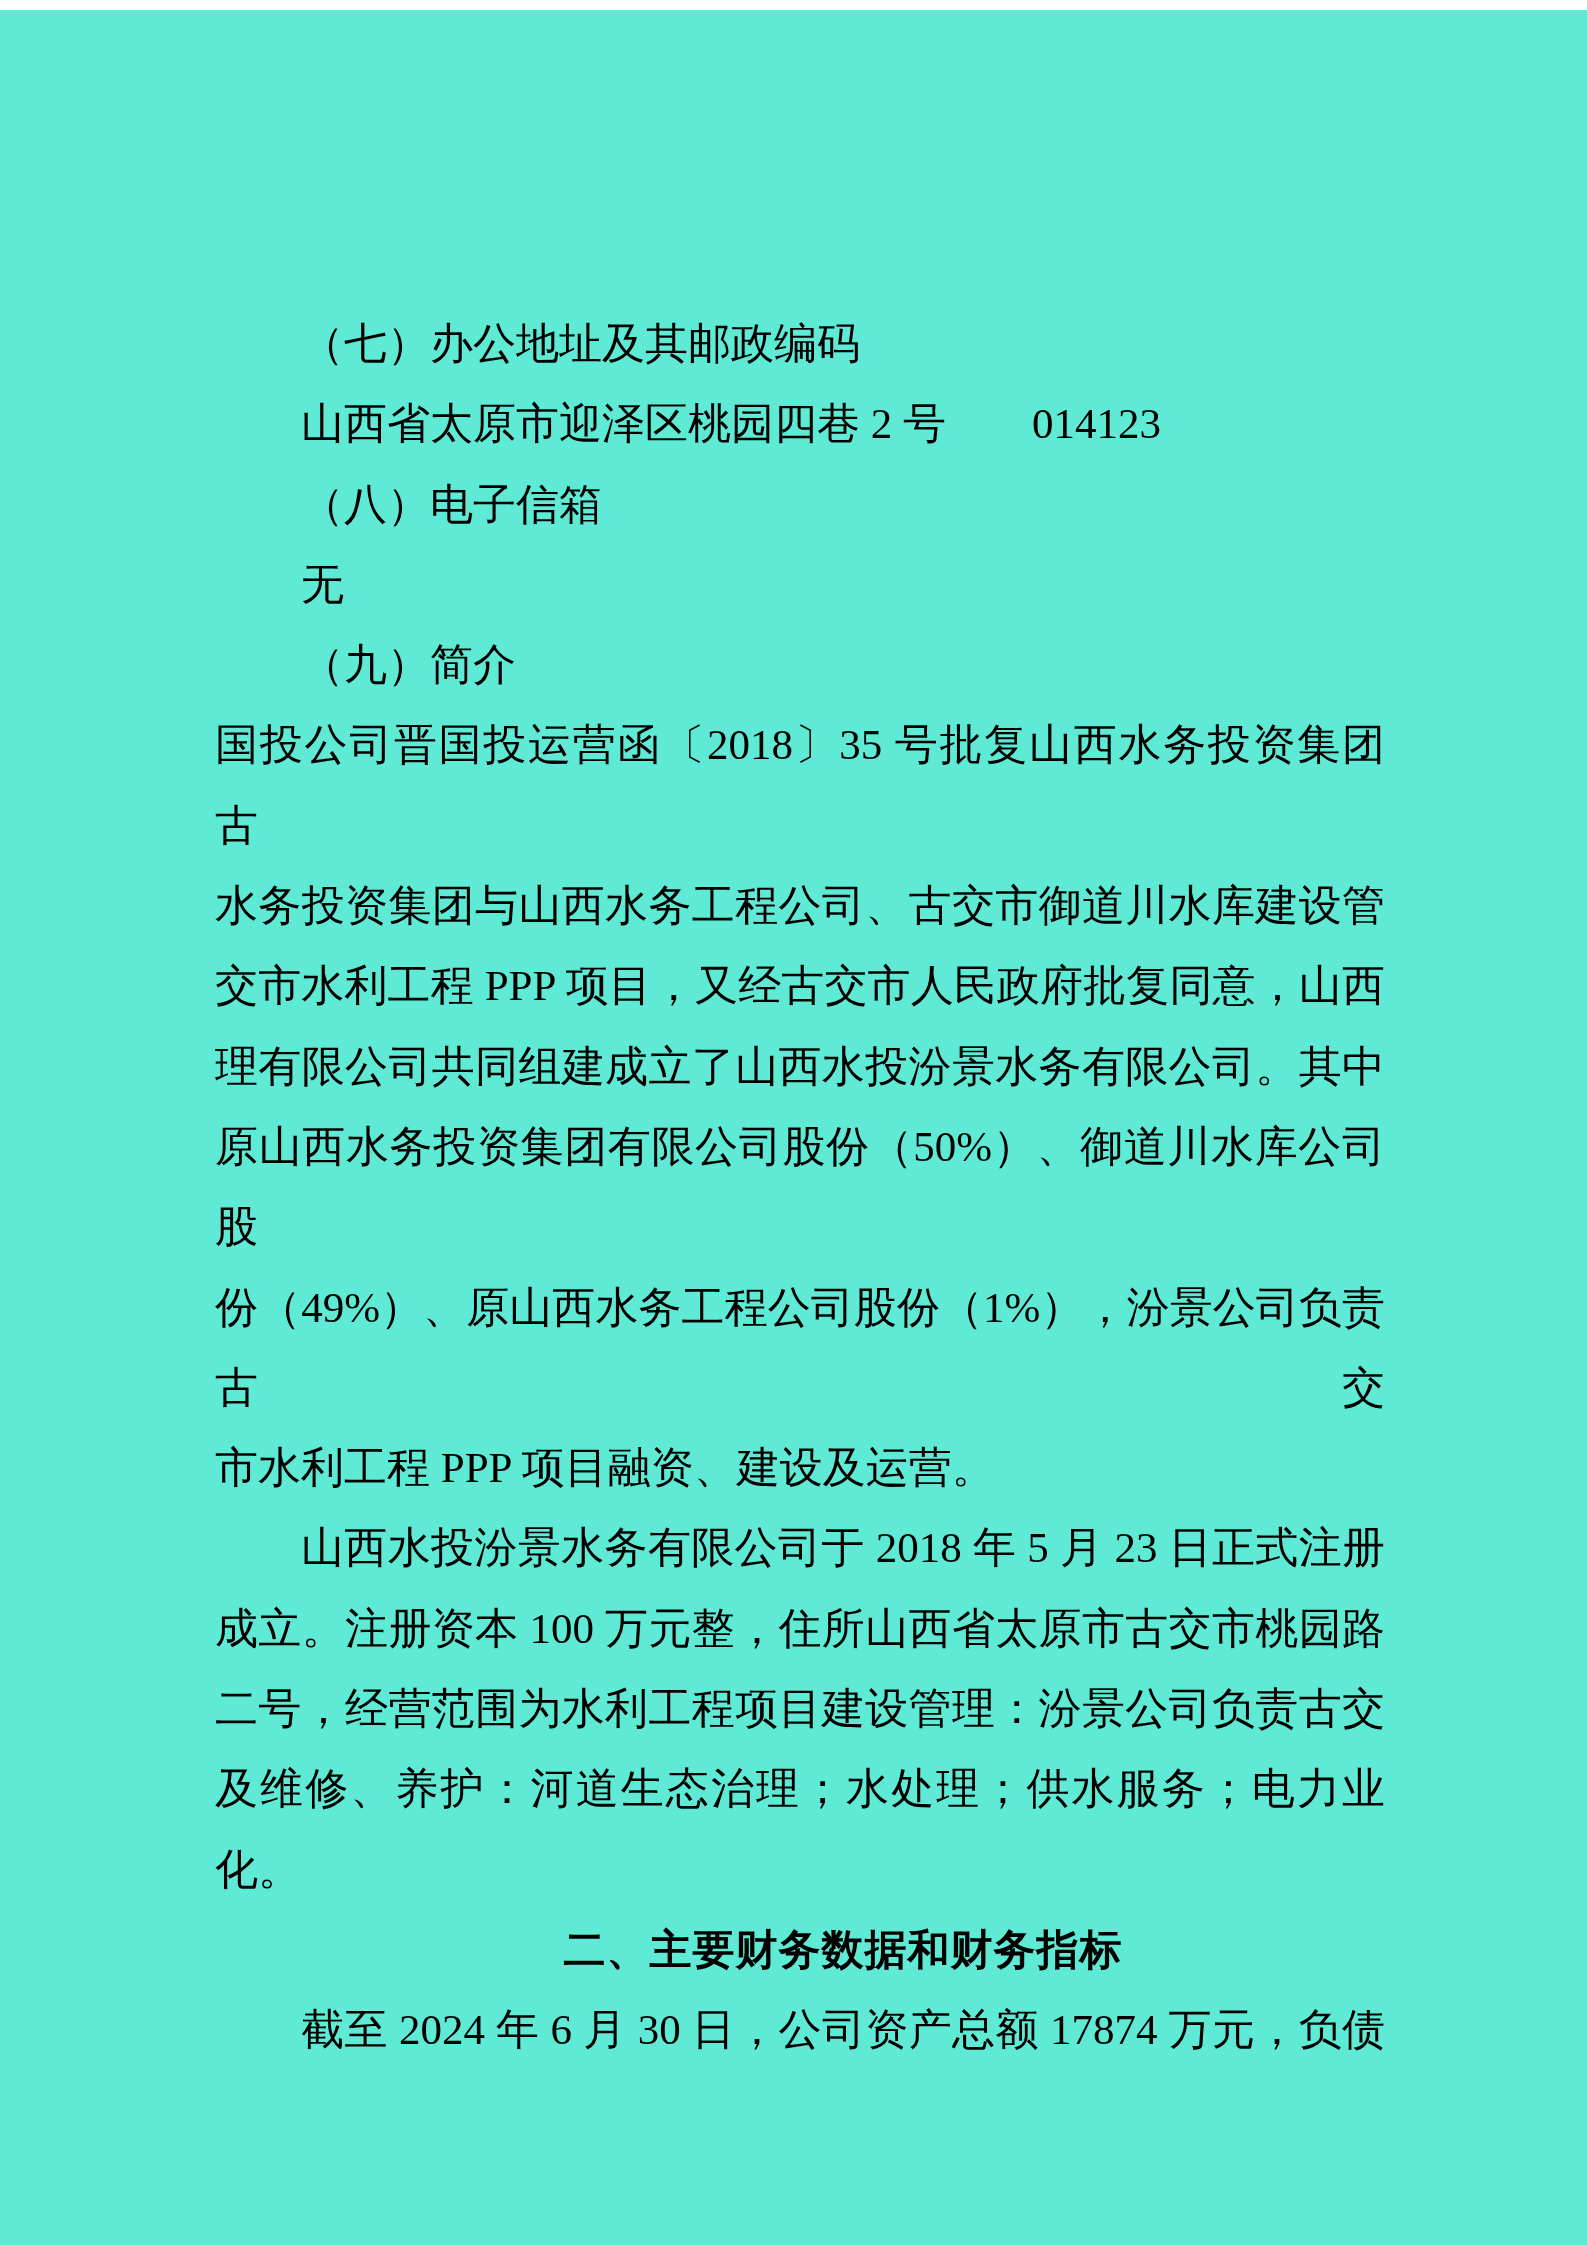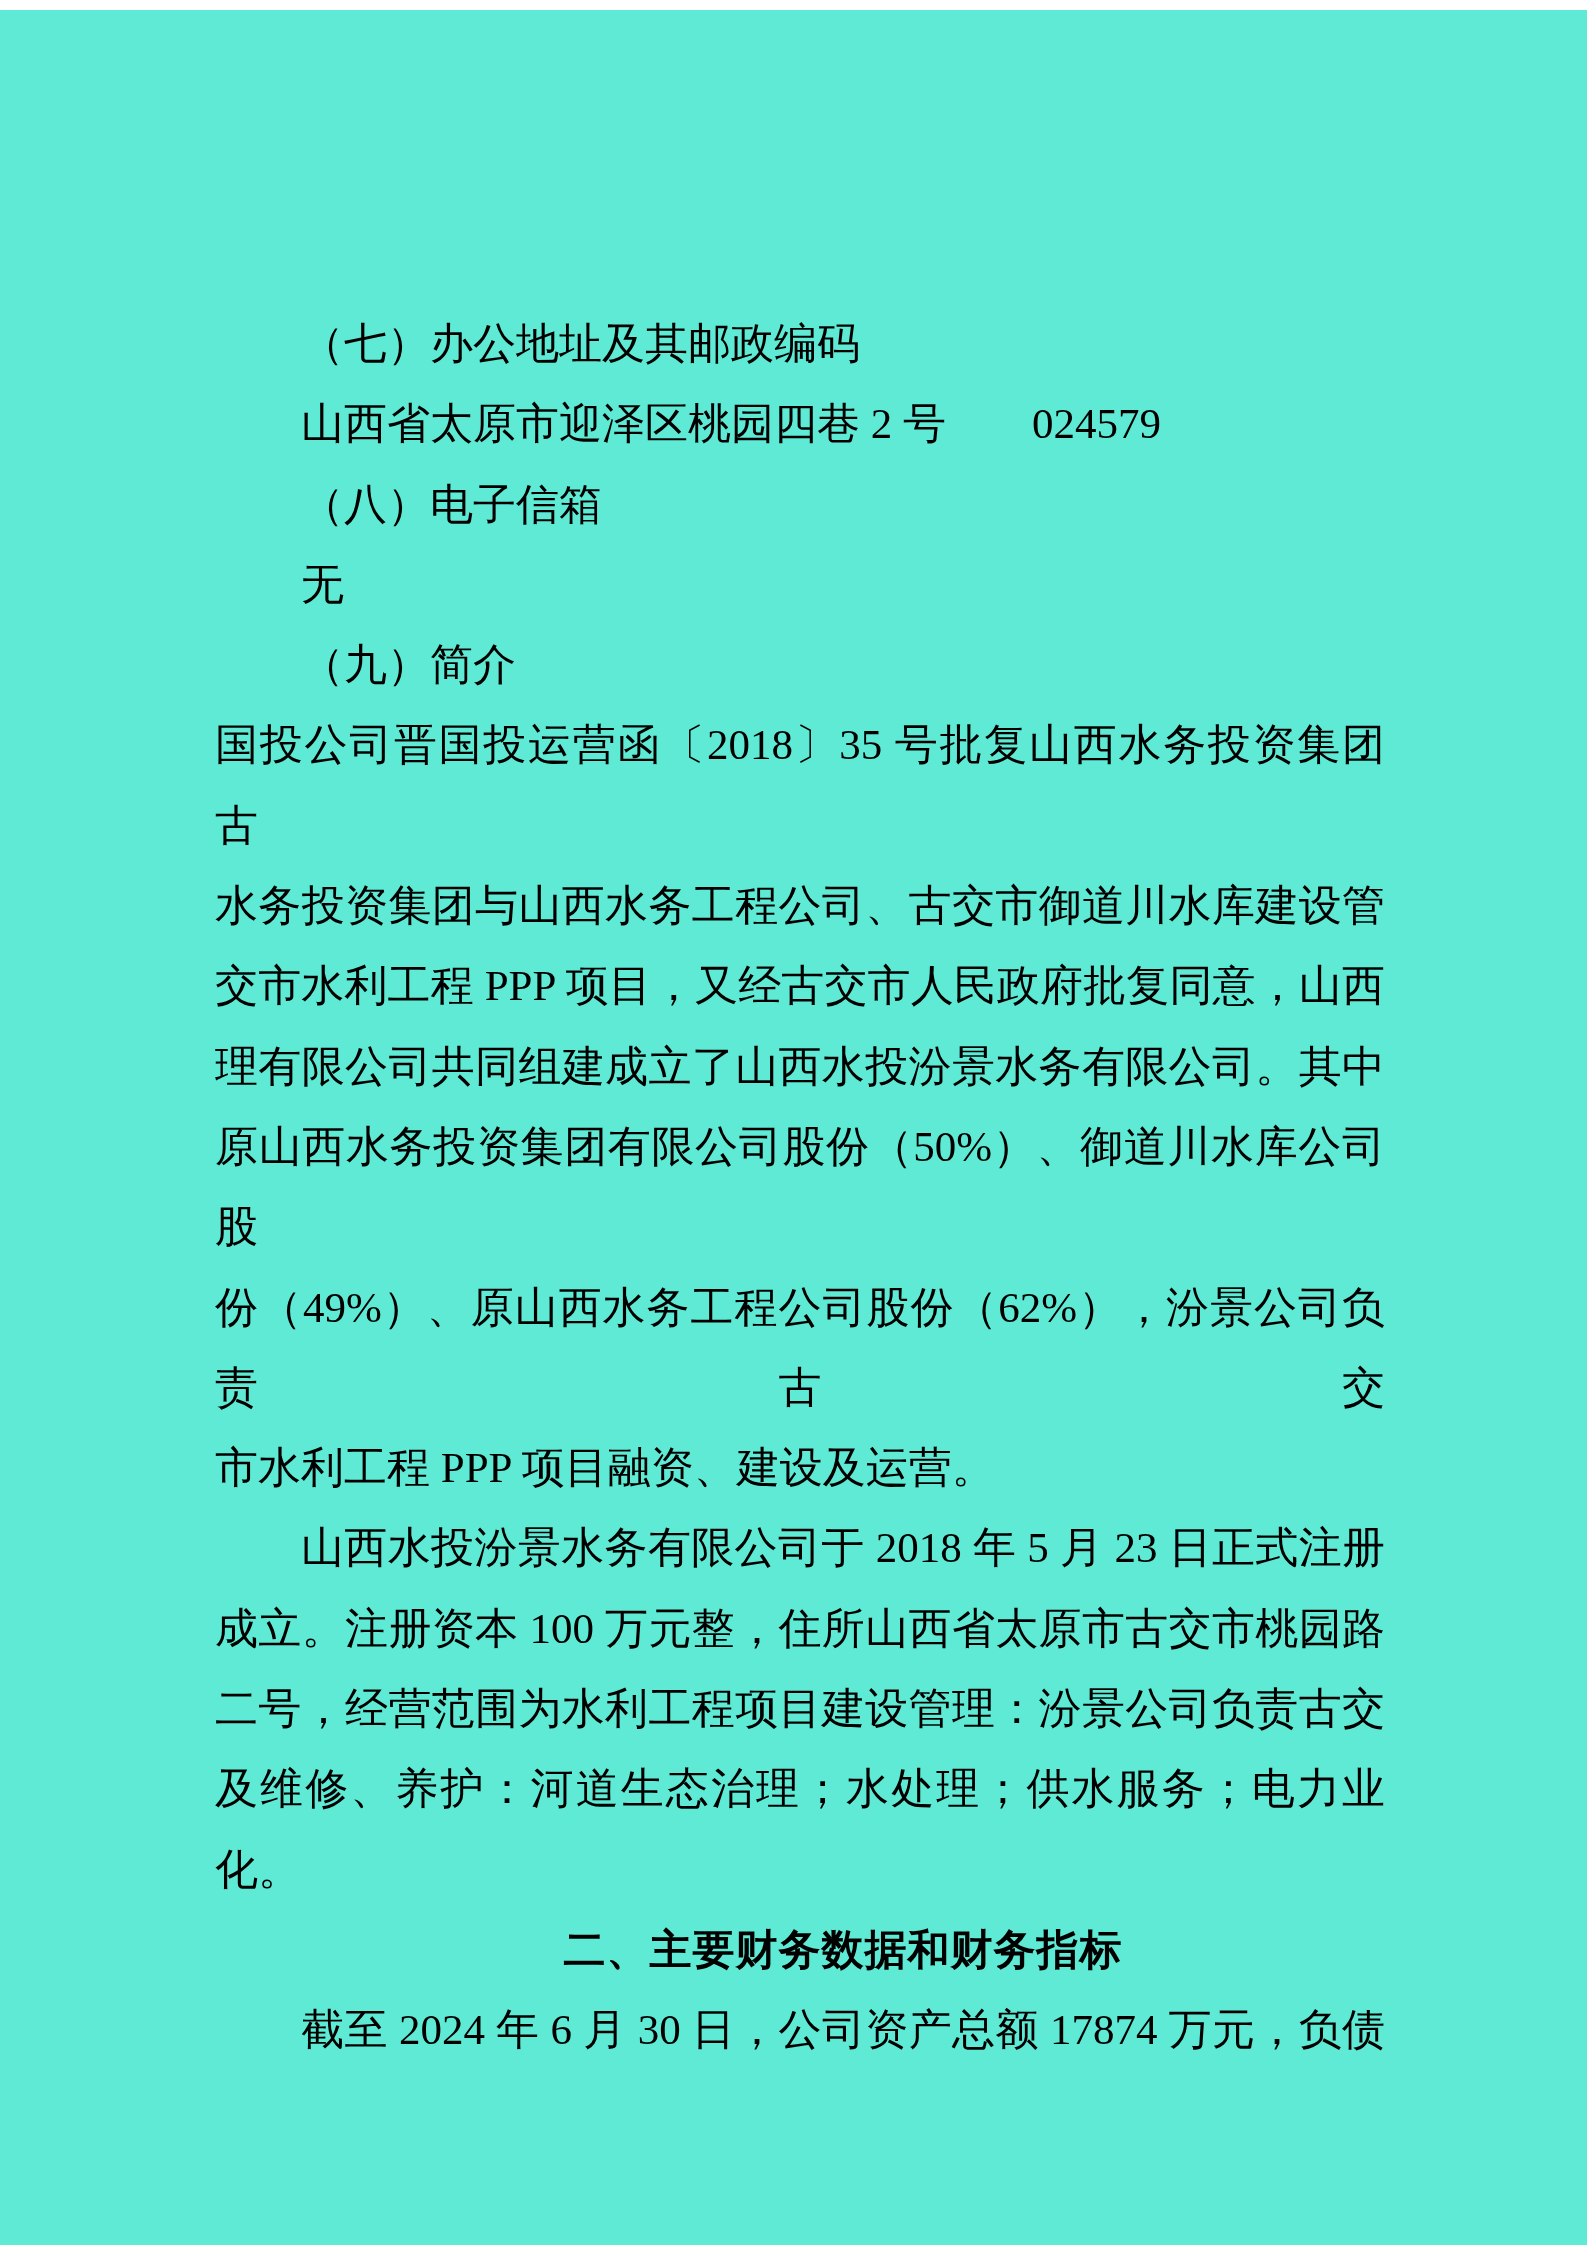--- a/index.html
+++ b/index.html
@@ -43,30 +43,30 @@
     letter-spacing: 1px;
     text-align: center;
   }
 </style>
 </head>
 <body>
 
 <div class="page">
   <div class="doc-body" id="doc-lines">
       <div class="line indent">（七）办公地址及其邮政编码</div>
-      <div class="line indent">山西省太原市迎泽区桃园四巷 2 号　　024579</div>
+      <div class="line indent">山西省太原市迎泽区桃园四巷 2 号　　014123</div>
       <div class="line indent">（八）电子信箱</div>
       <div class="line indent">无</div>
       <div class="line indent">（九）简介</div>
       <div class="line justify">国投公司晋国投运营函〔2018〕35 号批复山西水务投资集团古</div>
       <div class="line justify">水务投资集团与山西水务工程公司、古交市御道川水库建设管</div>
       <div class="line justify">交市水利工程 PPP 项目，又经古交市人民政府批复同意，山西</div>
       <div class="line justify">理有限公司共同组建成立了山西水投汾景水务有限公司。其中</div>
       <div class="line justify">原山西水务投资集团有限公司股份（50%）、御道川水库公司股</div>
-      <div class="line justify">份（49%）、原山西水务工程公司股份（62%），汾景公司负责古交</div>
+      <div class="line justify">份（49%）、原山西水务工程公司股份（1%），汾景公司负责古交</div>
       <div class="line">市水利工程 PPP 项目融资、建设及运营。</div>
       <div class="line indent justify">山西水投汾景水务有限公司于 2018 年 5 月 23 日正式注册</div>
       <div class="line justify">成立。注册资本 100 万元整，住所山西省太原市古交市桃园路</div>
       <div class="line justify">二号，经营范围为水利工程项目建设管理：汾景公司负责古交</div>
       <div class="line justify">及维修、养护：河道生态治理；水处理；供水服务；电力业</div>
       <div class="line">化。</div>
       <div class="line indent heading">二、主要财务数据和财务指标</div>
       <div class="line indent justify">截至 2024 年 6 月 30 日，公司资产总额 17874 万元，负债</div>
     </div>
 </div>

